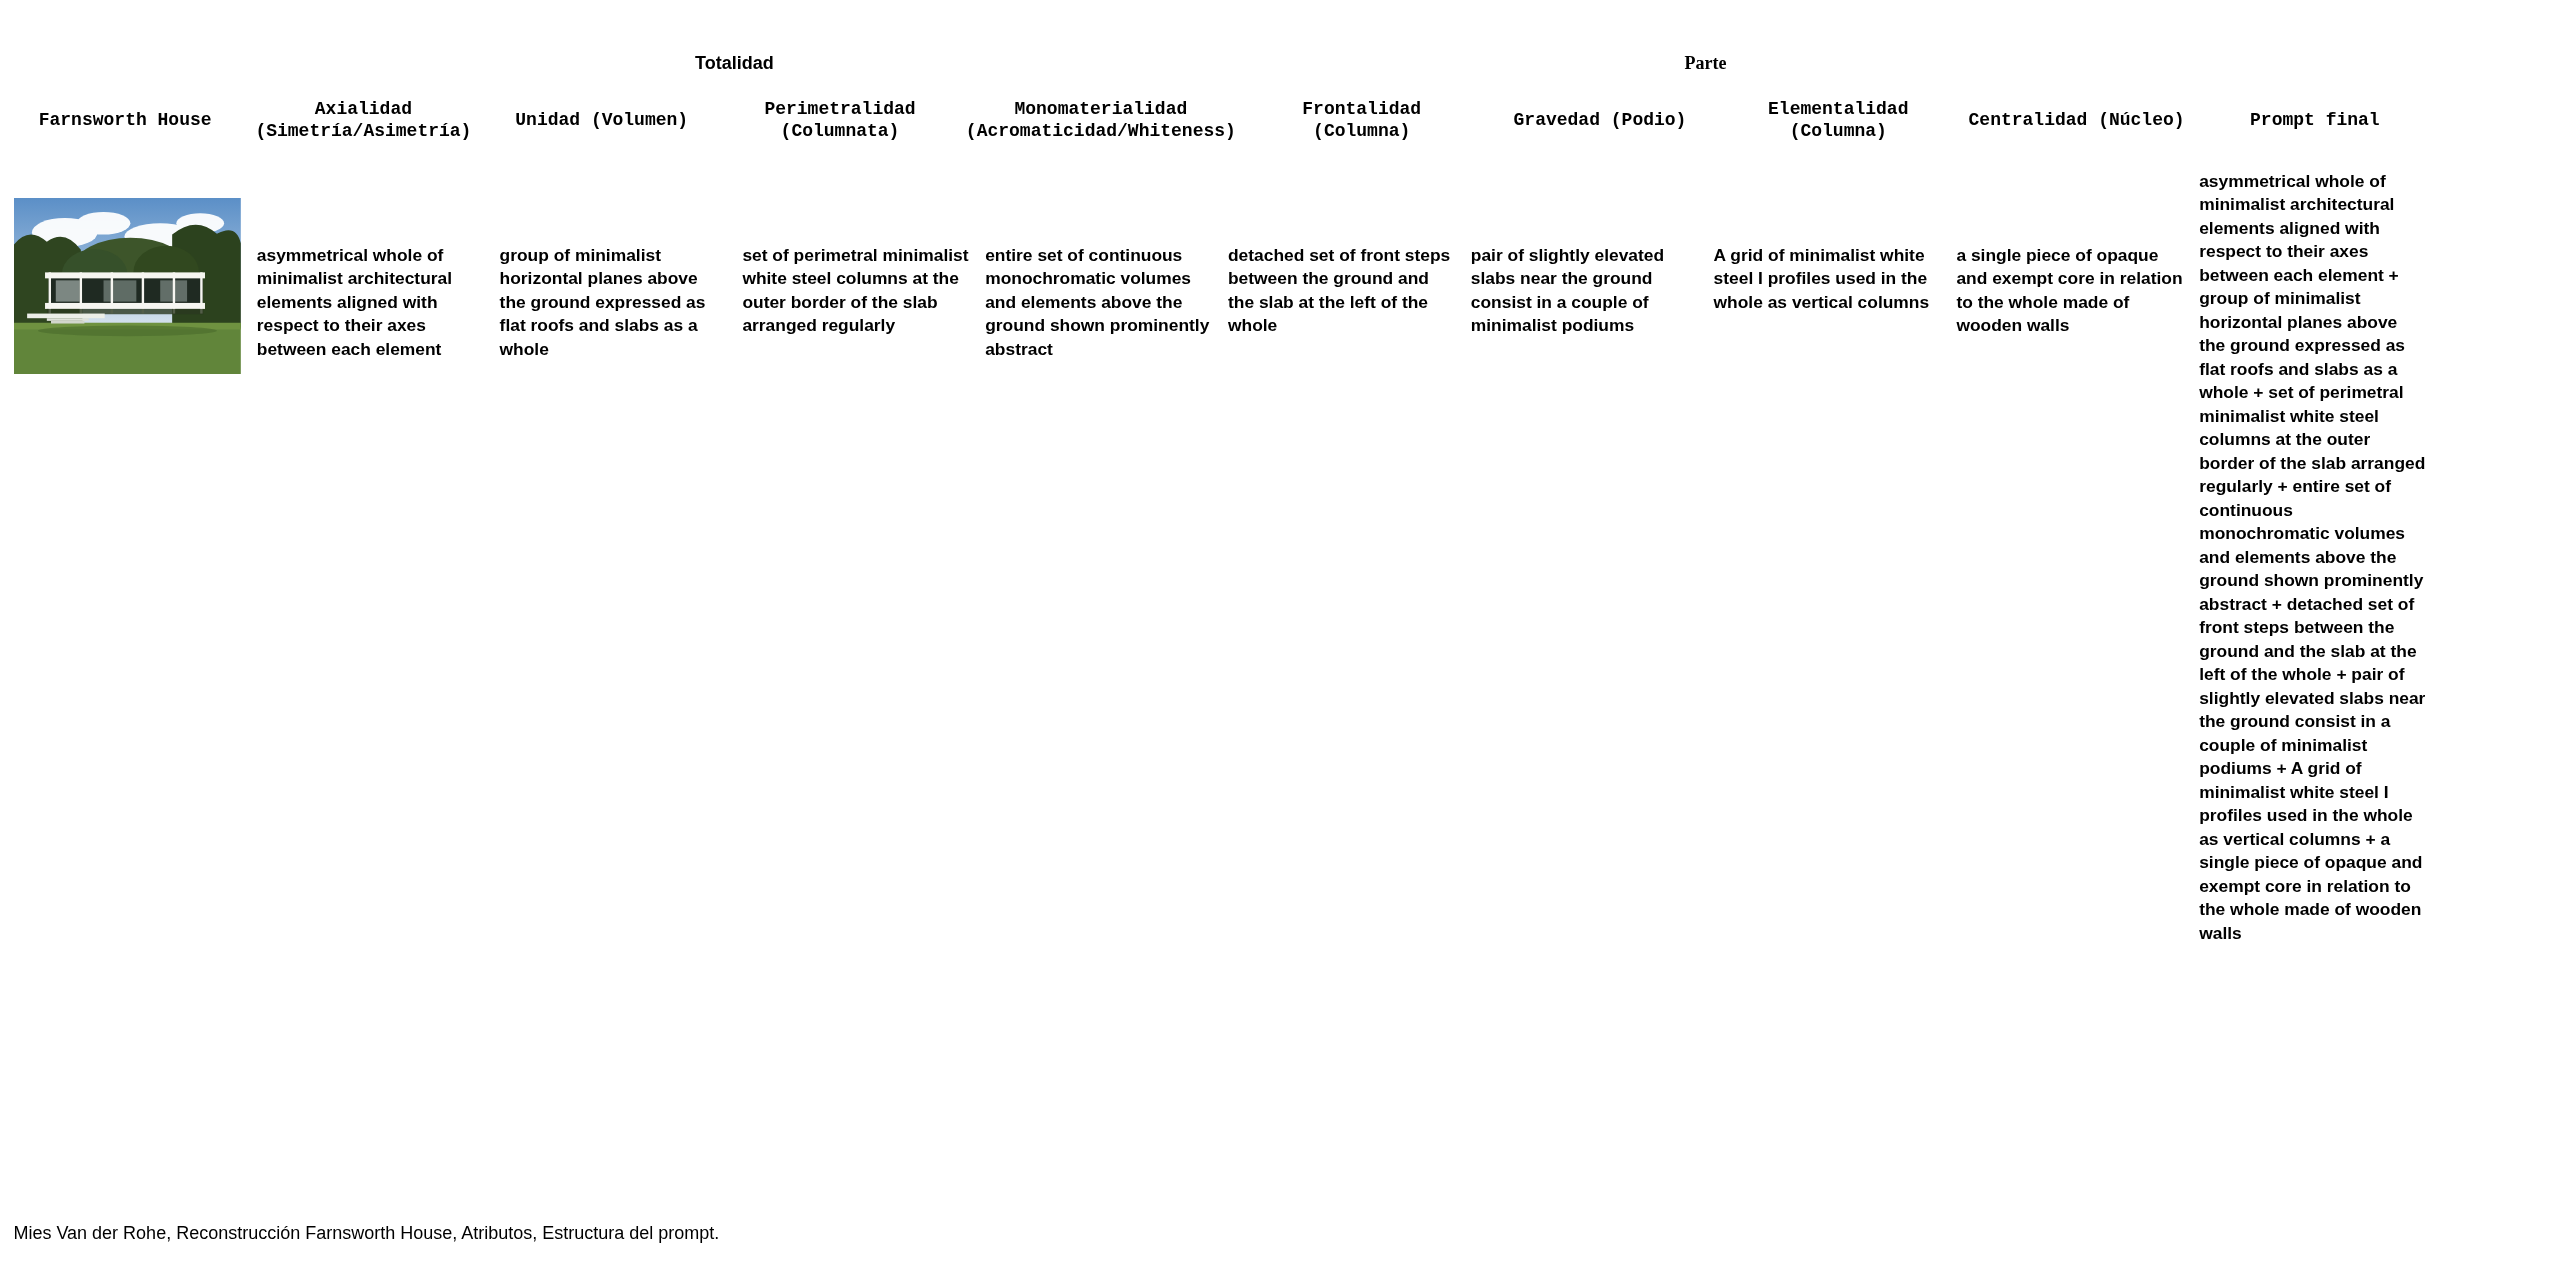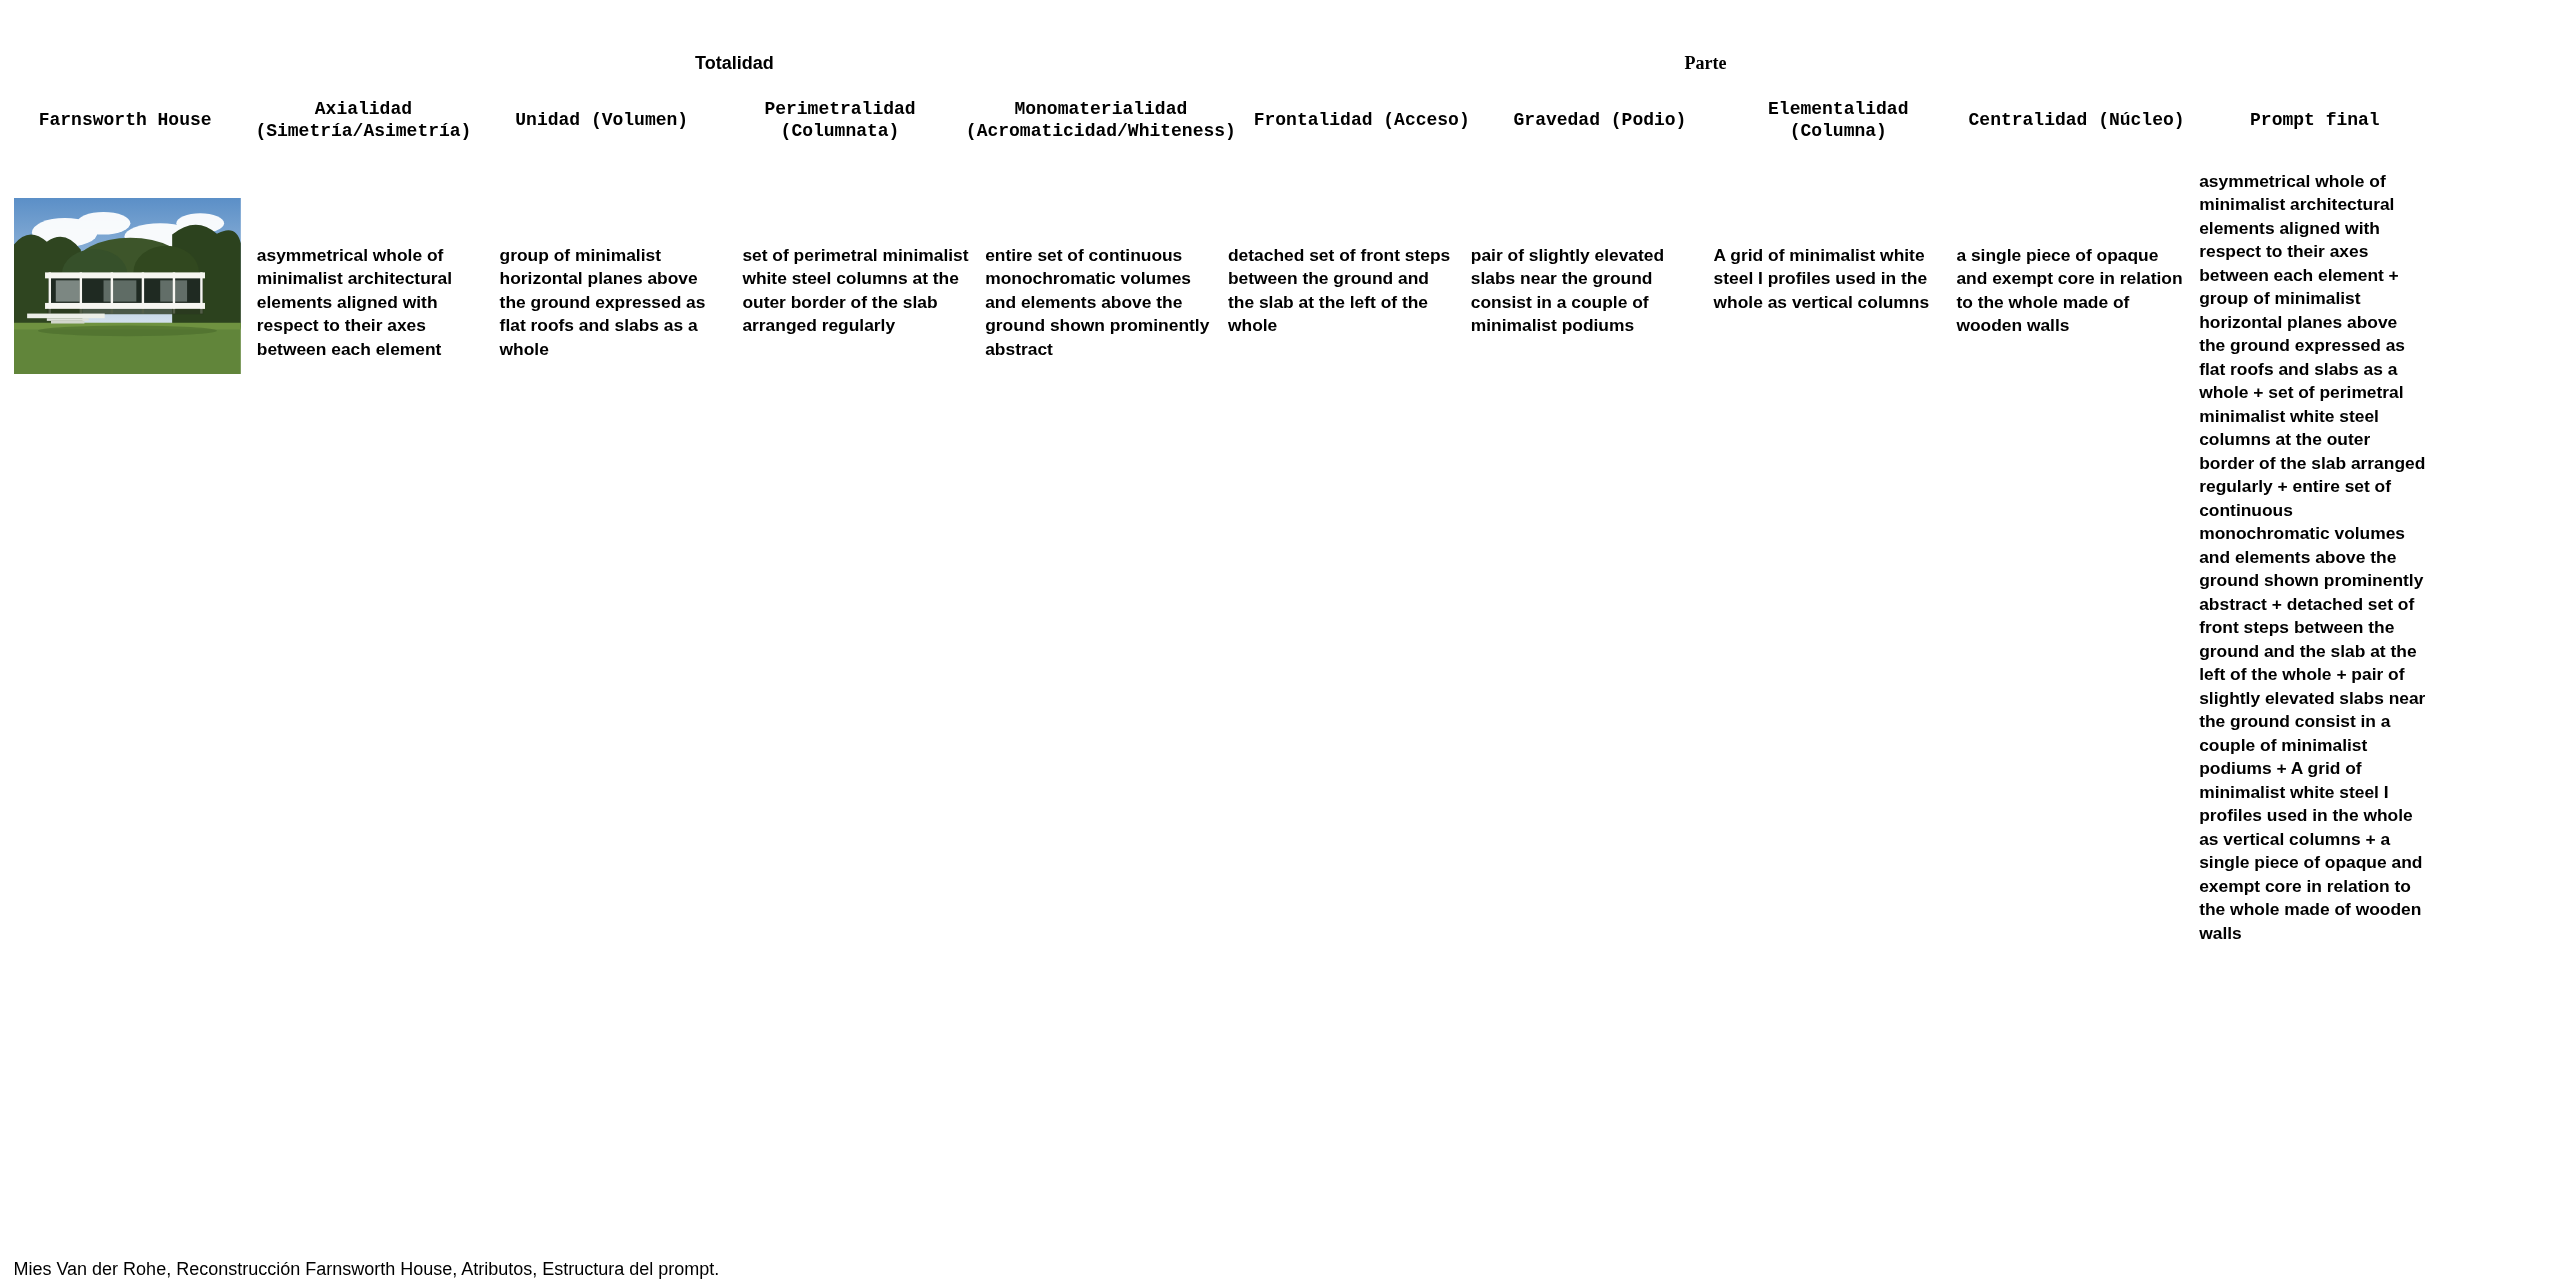--- a/index.html
+++ b/index.html
@@ -74,40 +74,39 @@
   .photo-frame svg { width: 100%; height: 100%; display: block; }
 
   
   .caption {
     position: absolute;
     left: 13.4px;
     top: 1222px;
     font-size: 18px;
     line-height: 22px;
     text-align: left;
-    margin-top: 36px;
   }
 </style>
 </head>
 <body>
 
 <main class="sheet">
 
   <div class="grid group-row">
     <div class="group-header span-totalidad">Totalidad</div>
     <div class="group-header span-parte">Parte</div>
   </div>
 
   <div class="grid header-row">
     <div class="col-header">Farnsworth House</div>
     <div class="col-header">Axialidad (Simetría/Asimetría)</div>
     <div class="col-header">Unidad (Volumen)</div>
     <div class="col-header">Perimetralidad (Columnata)</div>
     <div class="col-header">Monomaterialidad (Acromaticidad/Whiteness)</div>
-    <div class="col-header">Frontalidad (Acceso)</div>
+    <div class="col-header">Frontalidad (Columna)</div>
     <div class="col-header">Gravedad (Podio)</div>
     <div class="col-header">Elementalidad (Columna)</div>
     <div class="col-header">Centralidad (Núcleo)</div>
     <div class="col-header">Prompt final</div>
   </div>
 
   <div class="grid body-row">
 
     <div class="body-cell photo-cell">
       <span class="photo-frame">

